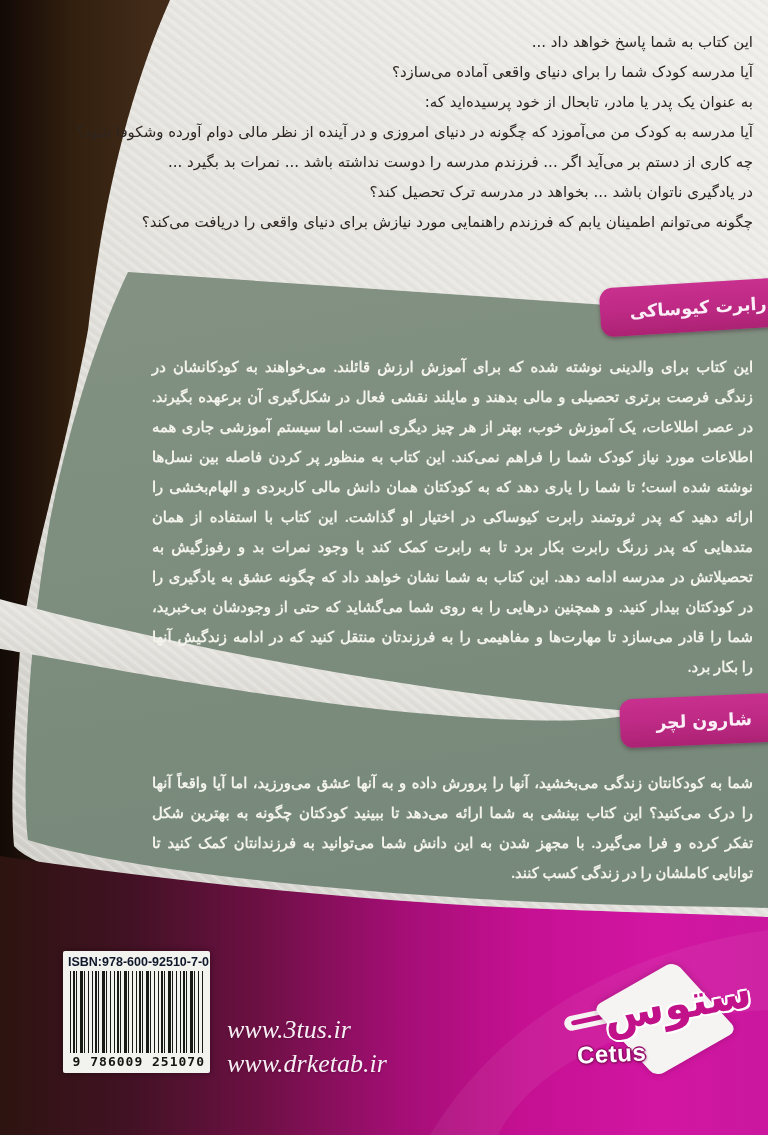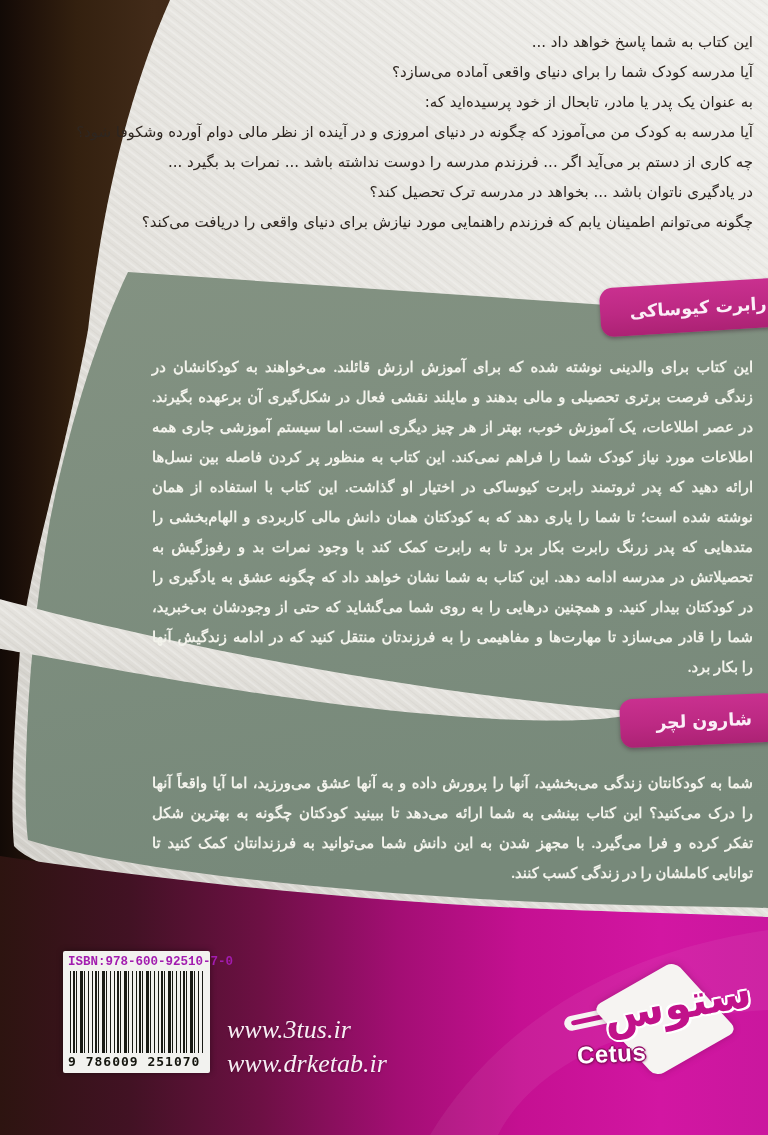--- a/index.html
+++ b/index.html
@@ -41,37 +41,37 @@
   }
   .p-line.end{text-align-last:right;-moz-text-align-last:right;white-space:normal;}
 
   
   .barcode-box{
     position:absolute;left:63px;top:951px;width:147px;height:122px;z-index:4;
     background:#f2f2ef;border-radius:2px;box-shadow:0 0 6px rgba(0,0,0,.4);
     display:flex;flex-direction:column;padding:3px 5px;box-sizing:border-box;
   }
   .isbn-label{
-    font-family:Liberation Mono, monospace;font-size:12.5px;font-weight:600;
-    color:#a21caf;text-align:center;height:17px;line-height:17px;letter-spacing:0;white-space:nowrap;
+    font-family:Liberation Sans, sans-serif;font-size:12.5px;font-weight:600;
+    color:#0f172a;text-align:center;height:17px;line-height:17px;letter-spacing:0;white-space:nowrap;
   }
   .bars{
     flex:1;margin:0 2px;
     background:
       repeating-linear-gradient(90deg,
         #181a14 0 1px, transparent 1px 3px,
         #181a14 3px 5px, transparent 5px 6px,
         #181a14 6px 7px, transparent 7px 10px,
         #181a14 10px 13px, transparent 13px 14px,
         #181a14 14px 15px, transparent 15px 18px,
         #181a14 18px 19px, transparent 19px 22px);
   }
   .isbn-digits{
     font-family:"DejaVu Sans Mono",monospace;font-size:13px;font-weight:bold;
-    color:#15160f;text-align:left;height:17px;line-height:17px;
+    color:#15160f;text-align:right;height:17px;line-height:17px;
     letter-spacing:1px;white-space:nowrap;background:#f2f2ef;
   }
 
   
   .websites{
     position:absolute;left:227px;top:1013px;z-index:4;
     font-family:"Liberation Serif","DejaVu Serif",serif;
     color:#f7eef4;font-size:26px;line-height:34px;text-align:left;
     text-shadow:0 1px 2px rgba(60,5,40,.35);
     font-style:italic;
@@ -180,22 +180,22 @@
 
   <div class="badge" id="badge-kiyosaki">
     <span>رابرت کیوساکی</span>
   </div>
 
   <div class="panel-text" id="paragraph-1">
     <div class="p-line">این کتاب برای والدینی نوشته شده که برای آموزش ارزش قائلند. می‌خواهند به کودکانشان در</div>
     <div class="p-line">زندگی فرصت برتری تحصیلی و مالی بدهند و مایلند نقشی فعال در شکل‌گیری آن برعهده بگیرند.</div>
     <div class="p-line">در عصر اطلاعات، یک آموزش خوب، بهتر از هر چیز دیگری است. اما سیستم آموزشی جاری همه</div>
     <div class="p-line">اطلاعات مورد نیاز کودک شما را فراهم نمی‌کند. این کتاب به منظور پر کردن فاصله بین نسل‌ها</div>
+    <div class="p-line">نوشته شده است؛ تا شما را یاری دهد که به کودکتان همان دانش مالی کاربردی و الهام‌بخشی را</div>
     <div class="p-line">ارائه دهید که پدر ثروتمند رابرت کیوساکی در اختیار او گذاشت. این کتاب با استفاده از همان</div>
-    <div class="p-line">نوشته شده است؛ تا شما را یاری دهد که به کودکتان همان دانش مالی کاربردی و الهام‌بخشی را</div>
     <div class="p-line">متدهایی که پدر زرنگ رابرت بکار برد تا به رابرت کمک کند با وجود نمرات بد و رفوزگیش به</div>
     <div class="p-line">تحصیلاتش در مدرسه ادامه دهد. این کتاب به شما نشان خواهد داد که چگونه عشق به یادگیری را</div>
     <div class="p-line">در کودکتان بیدار کنید. و همچنین درهایی را به روی شما می‌گشاید که حتی از وجودشان بی‌خبرید،</div>
     <div class="p-line">شما را قادر می‌سازد تا مهارت‌ها و مفاهیمی را به فرزندتان منتقل کنید که در ادامه زندگیش آنها</div>
     <div class="p-line end">را بکار برد.</div>
   </div>
 
   <div class="badge" id="badge-lechter">
     <span>شارون لچر</span>
   </div>

